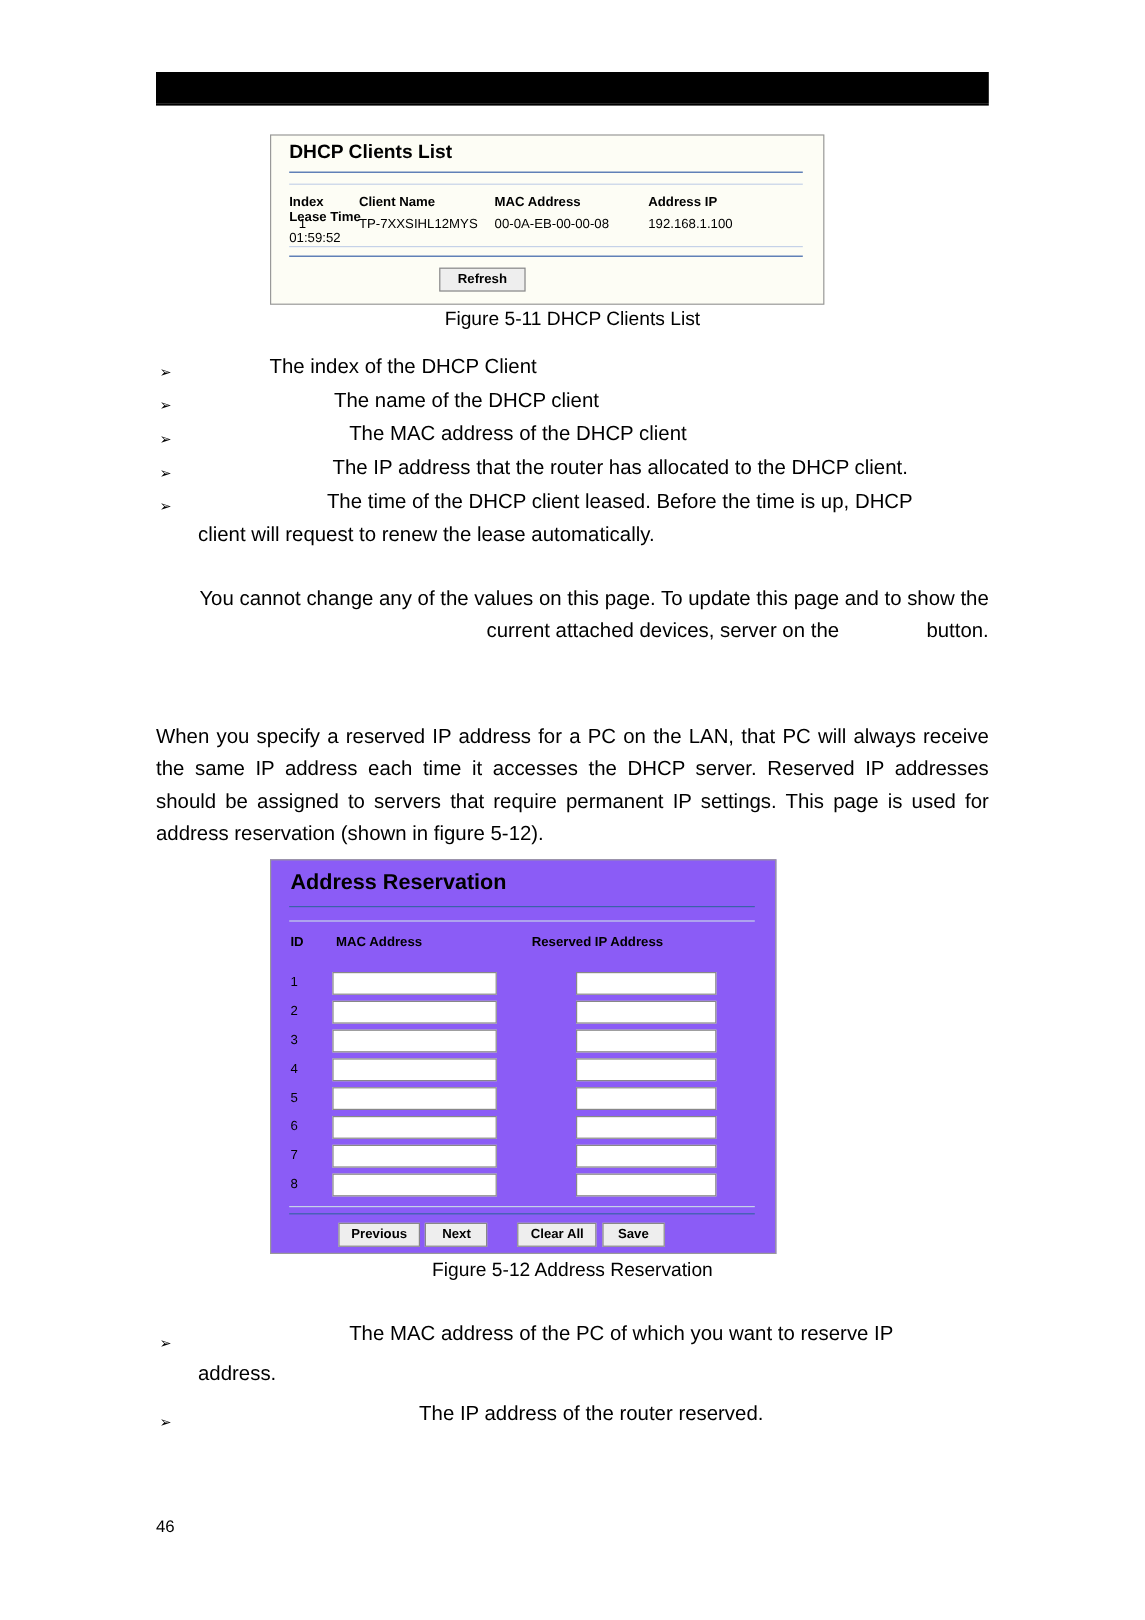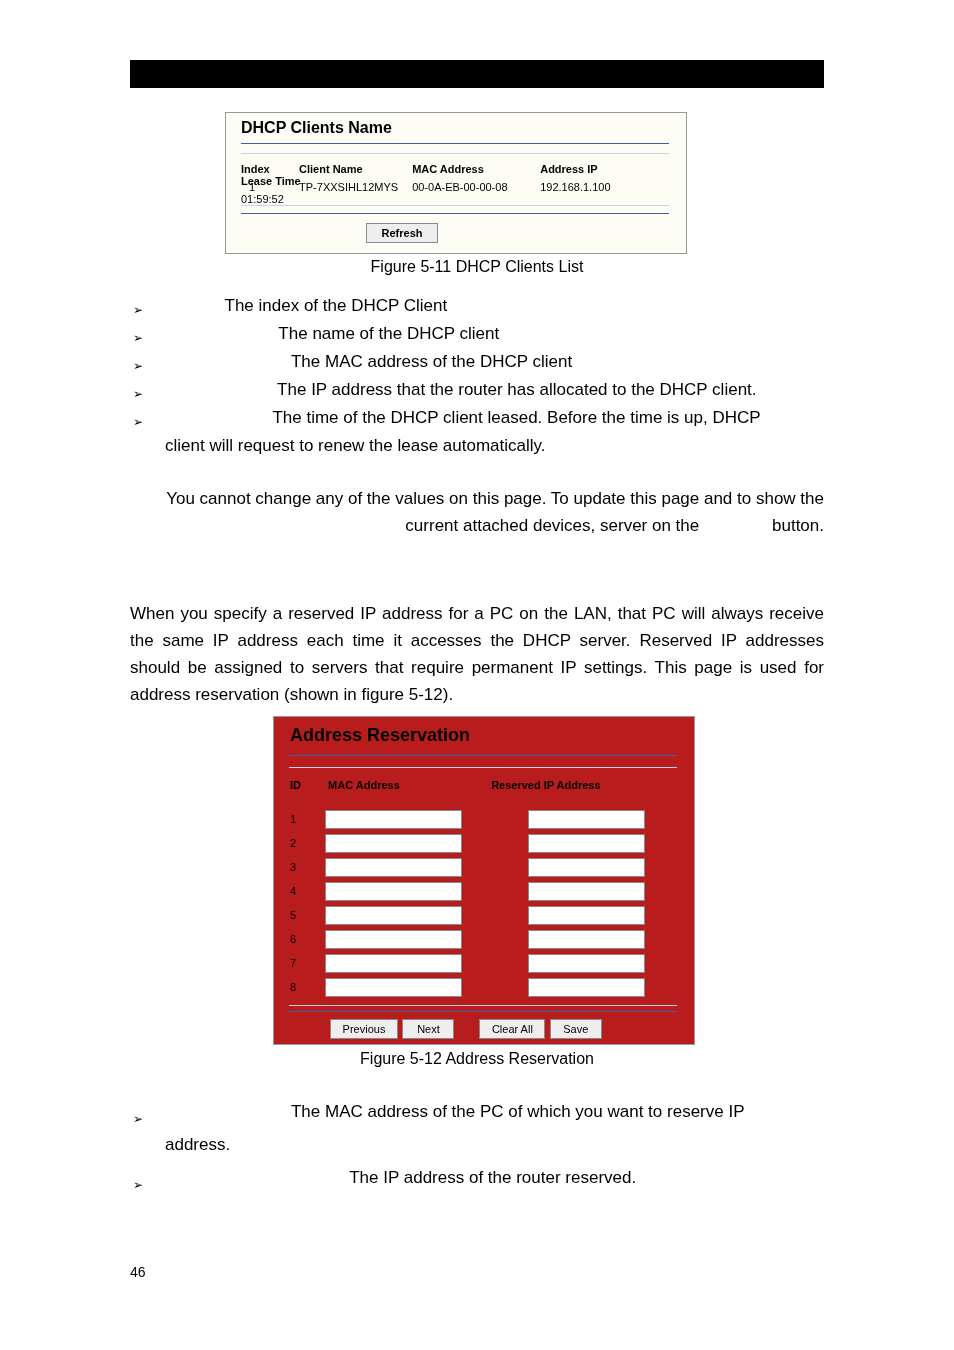--- a/index.html
+++ b/index.html
@@ -27,40 +27,40 @@
   .bullet{position:absolute;left:3px;font-size:12px;top:4px;}
   .bul-row{position:relative;padding-left:35px;}
   .prefix{font-weight:bold;}
   .justify{text-align:justify;}
   .cont{padding-left:35px;}
 
   .para{position:absolute;left:130px;width:694px;font-size:17px;line-height:27px;}
   .heading{position:absolute;left:130px;font-size:17px;font-weight:bold;}
 
   
-  .addr-box{position:absolute;left:225px;top:716px;width:420px;height:327px;border:1px solid #999;background:#b91c1c;font-family:Verdana,Arial,sans-serif;margin-left:48px;}
+  .addr-box{position:absolute;left:225px;top:716px;width:420px;height:327px;border:1px solid #999;background:#8b5cf6;font-family:Verdana,Arial,sans-serif;}
   .addr-title{font-weight:bold;font-size:18px;margin:8px 0 0 16px;}
   .addr-head{position:absolute;left:16px;width:400px;font-size:11px;font-weight:bold;}
   .aid{display:inline-block;width:35px;}
   .arows{position:absolute;left:16px;top:90px;}
   .arow{height:24px;font-size:11px;display:flex;align-items:center;}
   .arow input{height:17px;border:1px solid #888;background:#fff;padding:0;}
   .mac-in{width:135px;margin-left:0px;}
   .ip-in{width:115px;margin-left:66px;}
-  .btn{height:20px;font-size:11px;font-weight:normal;background:#eee;border:1px solid #888;padding:0 6px;cursor:pointer;}
+  .btn{height:20px;font-size:11px;font-weight:bold;background:#eee;border:1px solid #888;padding:0 6px;cursor:pointer;}
 </style>
 </head>
 <body>
 
 <div class="page">
   <div class="blackbar"></div>
   <div class="underline"></div>
 
   <div class="dhcp-box">
-    <div class="dhcp-title">DHCP Clients Name</div>
+    <div class="dhcp-title">DHCP Clients List</div>
     <div class="hr-dark" style="top:30px;"></div>
     <div class="hr-light" style="top:40px;"></div>
     <div class="dhcp-head" style="top:50px;">
       <span class="c-idx">Index</span>
       <span class="c-name">Client Name</span>
       <span class="c-mac">MAC Address</span>
       <span class="c-ip">Address IP</span>
       <span class="c-lease">Lease Time</span>
     </div>
     <div class="dhcp-row" style="top:68px;">

